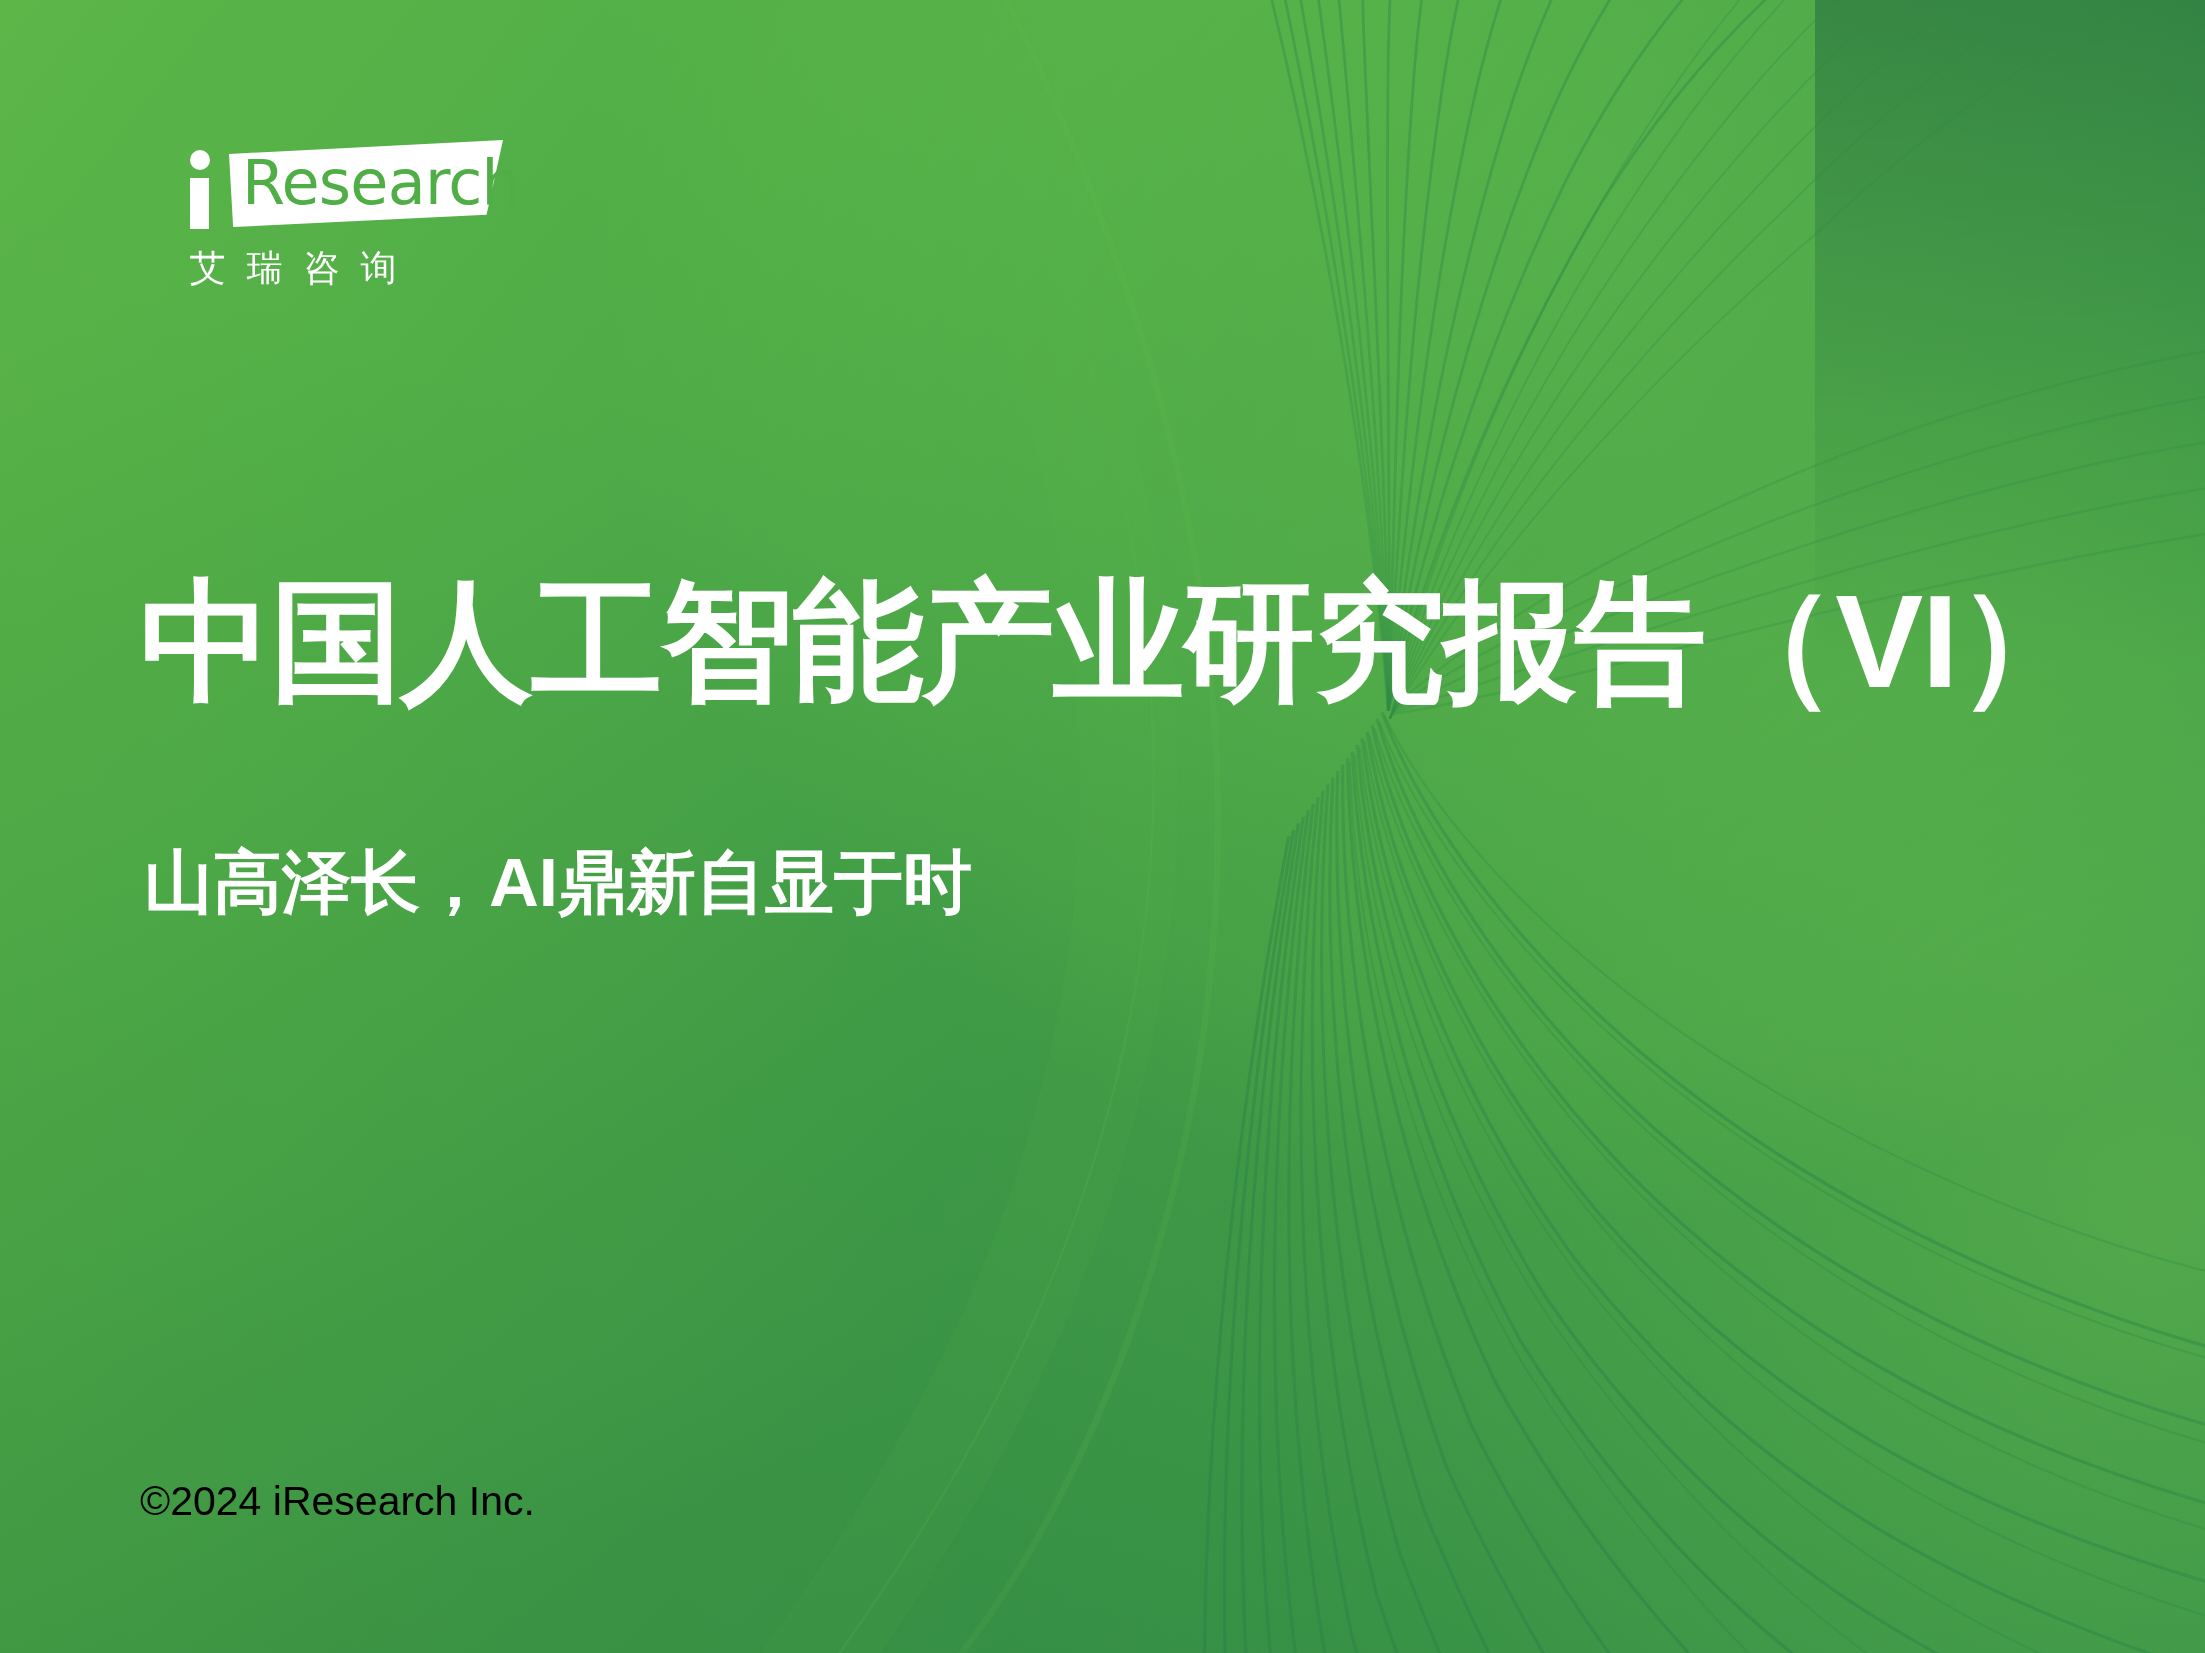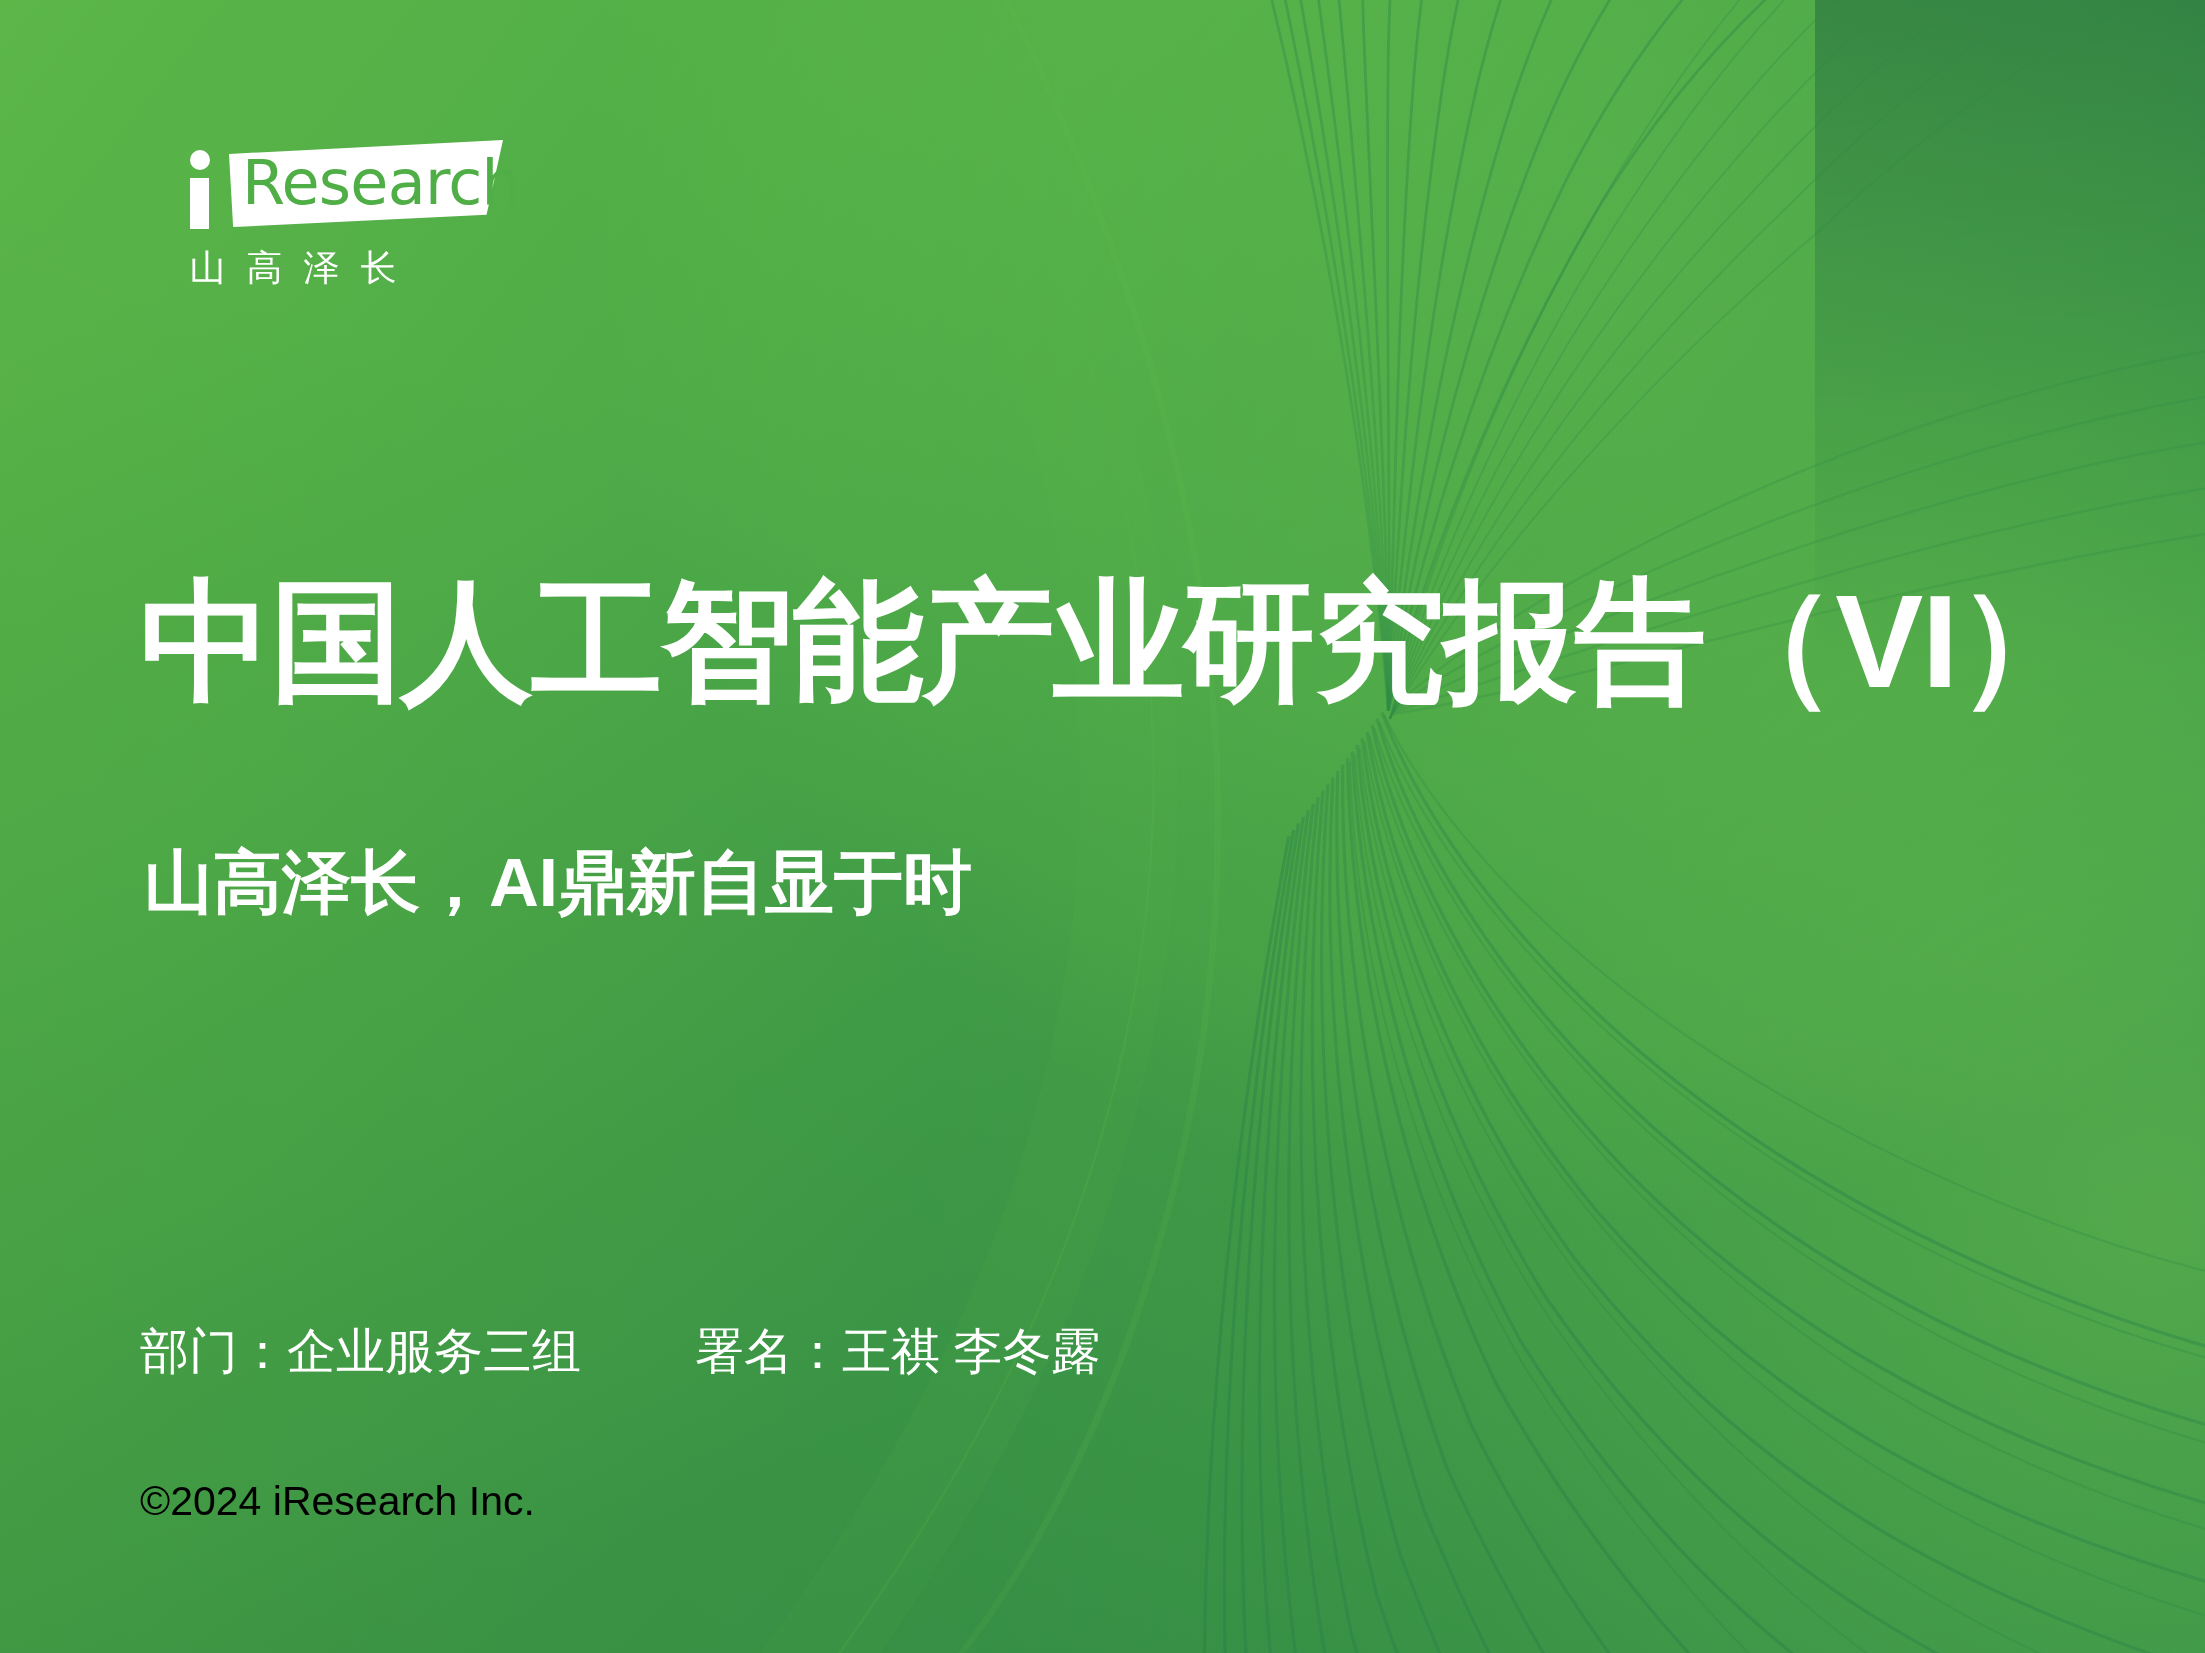--- a/index.html
+++ b/index.html
@@ -296,28 +296,24 @@
 
   <div class="bg-layer" id="bg-vignette"></div>
 
   <div id="logo">
     <div id="logo-mark">
       <div id="logo-plate"></div>
       <div id="logo-i-dot"></div>
       <div id="logo-i-stem"></div>
       <div id="logo-word">Research</div>
     </div>
-    <div id="logo-cn">山高泽长</div>
+    <div id="logo-cn">艾瑞咨询</div>
   </div>
 
   <div id="title">中国人工智能产业研究报告（VI）</div>
 
   <div id="subtitle">山高泽长，AI鼎新自显于时</div>
 
-  <div id="meta-row">
-    <span id="meta-dept">部门：企业服务三组</span>
-    <span id="meta-author">署名：王祺 李冬露</span>
-  </div>
 
   <div id="copyright">©2024 iResearch Inc.</div>
 
 </div>
 
 
 </body></html>

